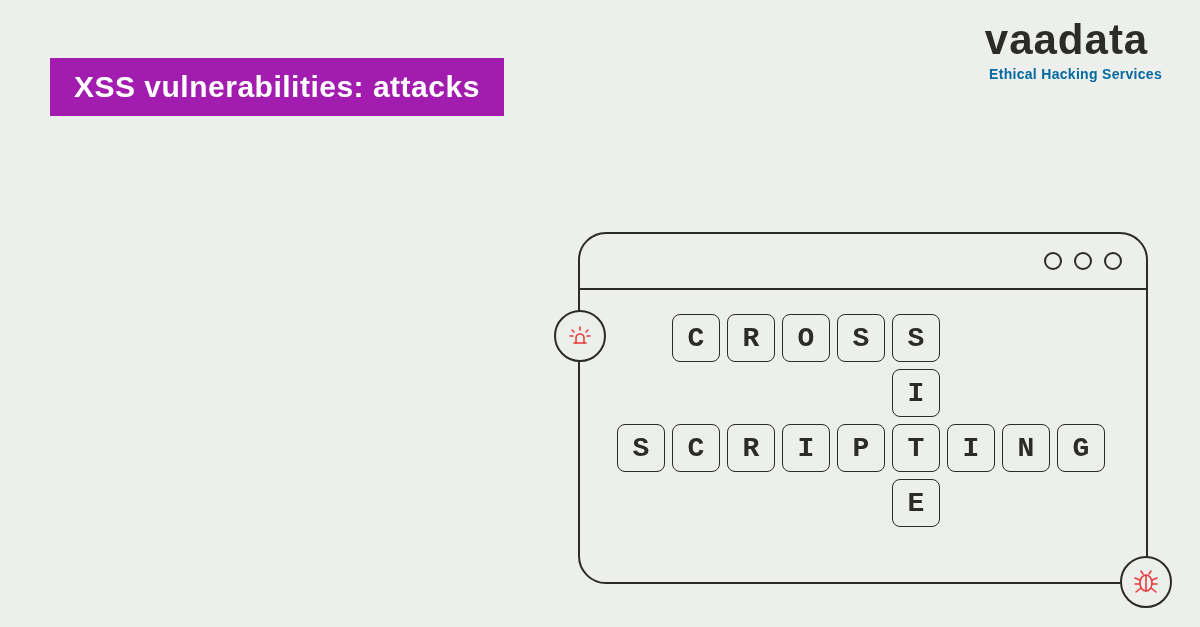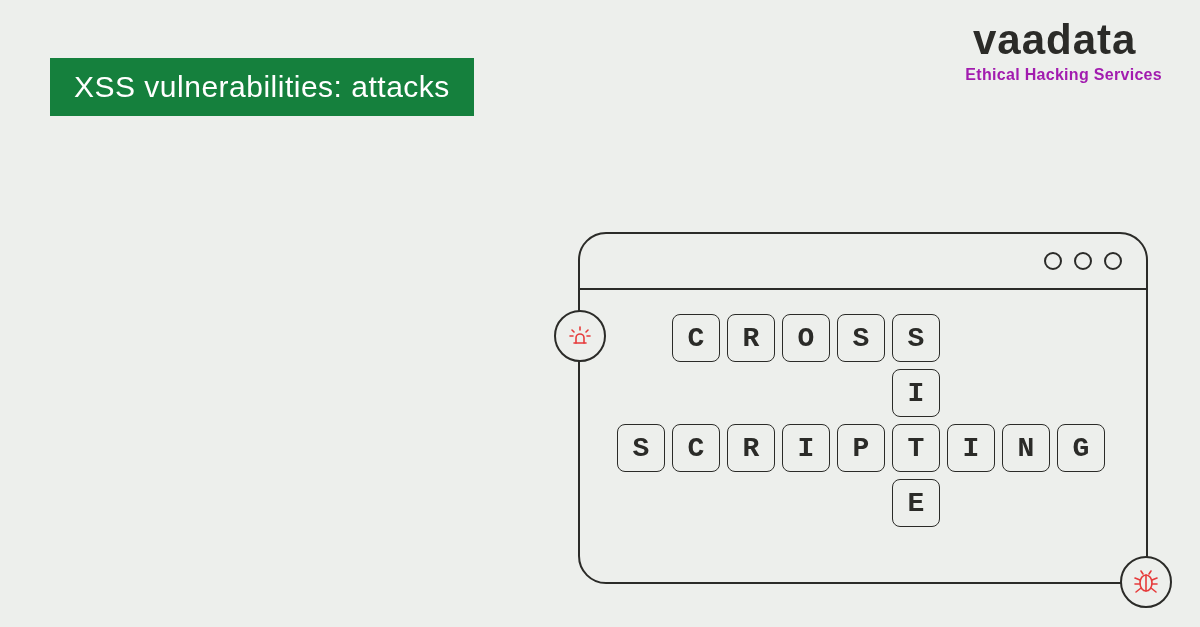--- a/index.html
+++ b/index.html
@@ -18,37 +18,37 @@
     text-align: center;
   }
   .logo-text {
     font-size: 42px;
     font-weight: 700;
     letter-spacing: 1px;
     color: #2b2b28;
     font-family: 'Comic Sans MS', cursive, sans-serif;
   }
   .logo-tag {
-    font-size: 16px;
+    font-size: 14px;
     font-weight: 700;
-    color: #a21caf;
+    color: #0369a1;
     margin-top: 2px;
     letter-spacing: 0.3px;
     margin-left: 18px;
   }
   .title-block {
     position: absolute;
     top: 58px;
     left: 50px;
   }
   .title-bar {
-    background: #15803d;
+    background: #a21caf;
     color: #fff;
     font-size: 30px;
-    font-weight: 400;
+    font-weight: 700;
     padding: 12px 24px;
     display: inline-block;
     margin-bottom: 8px;
     letter-spacing: 0.5px;
   }
   .window {
     position: absolute;
     left: 578px;
     top: 232px;
     width: 570px;

